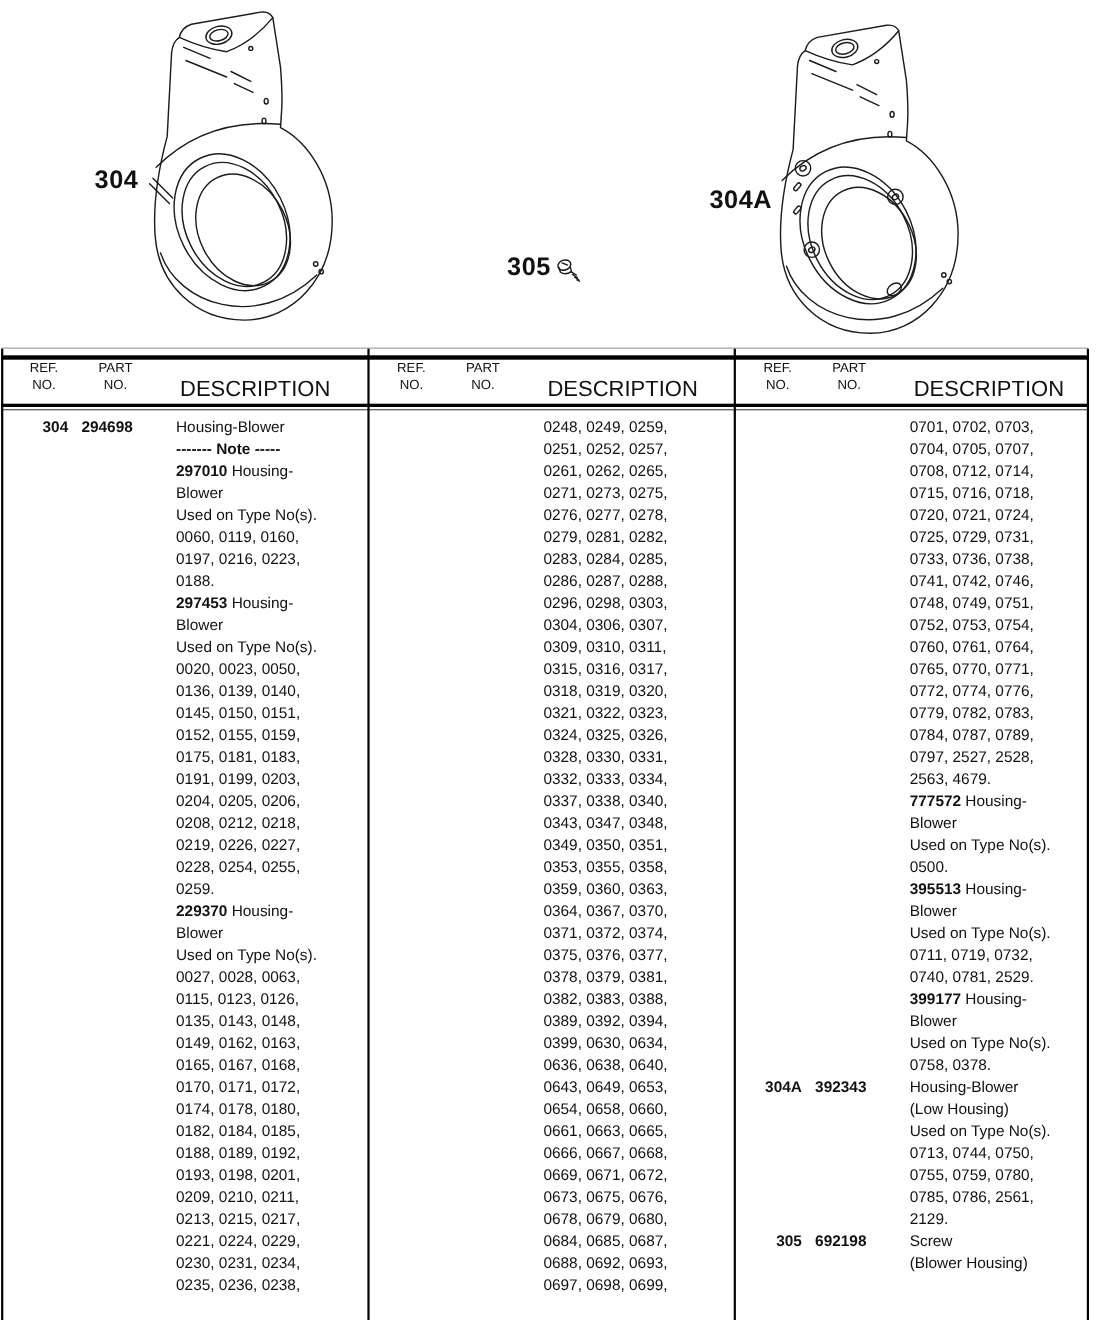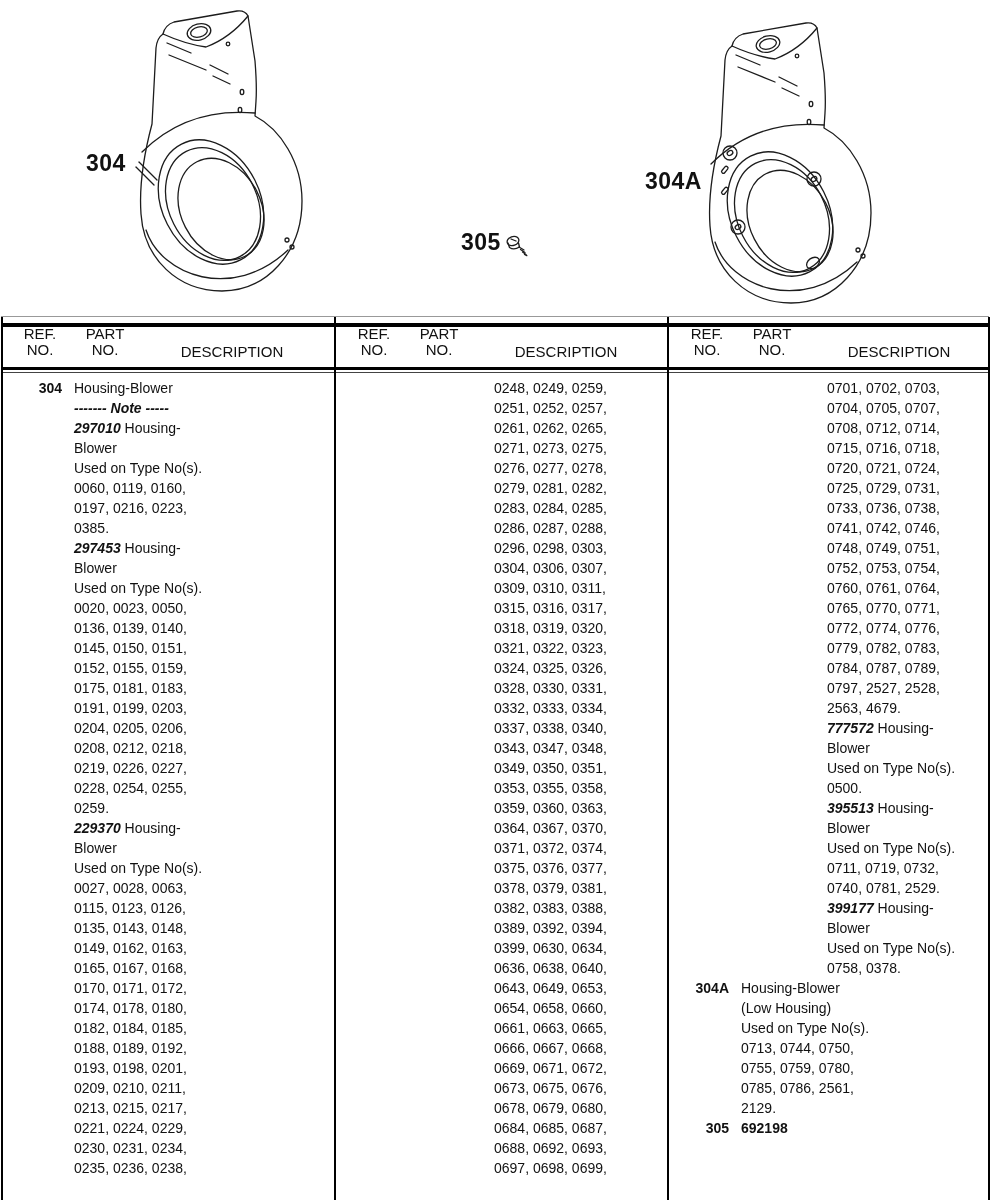--- a/index.html
+++ b/index.html
@@ -14,31 +14,31 @@
   .r-thick-top{top:323px;height:3.5px;}
   .r-thick-mid{top:367px;height:3px;}
   .r-thin-mid{top:372px;height:1px;background:#444;}
   .vrule{position:absolute;top:317px;height:883px;width:2px;background:#000;}
   .v0{left:1px;}.v1{left:334px;}.v2{left:667px;}.v3{left:988px;}
   
   .col{position:absolute;top:317px;height:883px;}
   .c0{left:2px;width:332px;}
   .c1{left:336px;width:331px;}
   .c2{left:669px;width:319px;}
-  .hdr-ref,.hdr-part{position:absolute;top:9px;text-align:center;font-size:15px;line-height:16px;}
+  .hdr-ref,.hdr-part{position:absolute;top:9px;text-align:center;font-size:12px;line-height:16px;}
   .hdr-ref{left:14px;width:48px;}
   .hdr-part{left:74px;width:58px;}
-  .hdr-desc{position:absolute;top:26px;left:148px;width:164px;text-align:center;font-size:15px;}
+  .hdr-desc{position:absolute;top:26px;left:148px;width:164px;text-align:center;font-size:20px;}
   .col-body{position:absolute;top:61px;left:0;right:0;padding-left:10px;}
   .prow{display:grid;grid-template-columns:50px 74px auto;column-gap:12px;font-size:14px;}
   .cell-ref{text-align:right;font-weight:bold;line-height:20px;}
   .cell-part{text-align:left;font-weight:bold;line-height:20px;}
   .cell-desc{line-height:20px;}
   .dline{height:20px;white-space:nowrap;}
-  .dline b{font-weight:bold;font-style:italic;}
+  .dline b{font-weight:bold;}
 </style>
 </head>
 <body>
 
 <div class="page">
 
   <svg viewBox="0 0 180 290" style="left:133px;top:4px;width:180px;height:290px">
     <path d="M30,30 Q32,21 41,18 L104,7 Q112,6 115,12 L122,57 Q124,82 123,97 L122,112
              C147,125 169,158 169,197 C169,249 133,287 89,287 C45,287 11,255 8,210
              C6,182 11,150 19,120 L23,44 Q24,34 30,30 Z"></path>
@@ -123,29 +123,30 @@
       <div>NO.</div>
     </div>
     <div class="hdr-part">
       <div>PART</div>
       <div>NO.</div>
     </div>
     <div class="hdr-desc">DESCRIPTION</div>
     <div class="col-body">
         <div class="prow">
           <div class="cell-ref">304</div>
+          <div class="cell-part">294698</div>
           <div class="cell-desc">
             <div class="dline"><span>Housing-Blower</span></div>
             <div class="dline"><b>------- Note -----</b></div>
             <div class="dline"><b>297010</b><span> Housing-</span></div>
             <div class="dline"><span>Blower</span></div>
             <div class="dline"><span>Used on Type No(s).</span></div>
             <div class="dline"><span>0060, 0119, 0160,</span></div>
             <div class="dline"><span>0197, 0216, 0223,</span></div>
-            <div class="dline"><span>0385.</span></div>
+            <div class="dline"><span>0188.</span></div>
             <div class="dline"><b>297453</b><span> Housing-</span></div>
             <div class="dline"><span>Blower</span></div>
             <div class="dline"><span>Used on Type No(s).</span></div>
             <div class="dline"><span>0020, 0023, 0050,</span></div>
             <div class="dline"><span>0136, 0139, 0140,</span></div>
             <div class="dline"><span>0145, 0150, 0151,</span></div>
             <div class="dline"><span>0152, 0155, 0159,</span></div>
             <div class="dline"><span>0175, 0181, 0183,</span></div>
             <div class="dline"><span>0191, 0199, 0203,</span></div>
             <div class="dline"><span>0204, 0205, 0206,</span></div>
@@ -278,30 +279,35 @@
             <div class="dline"><span>0711, 0719, 0732,</span></div>
             <div class="dline"><span>0740, 0781, 2529.</span></div>
             <div class="dline"><b>399177</b><span> Housing-</span></div>
             <div class="dline"><span>Blower</span></div>
             <div class="dline"><span>Used on Type No(s).</span></div>
             <div class="dline"><span>0758, 0378.</span></div>
           </div>
         </div>
         <div class="prow">
           <div class="cell-ref">304A</div>
+          <div class="cell-part">392343</div>
           <div class="cell-desc">
             <div class="dline"><span>Housing-Blower</span></div>
             <div class="dline"><span>(Low Housing)</span></div>
             <div class="dline"><span>Used on Type No(s).</span></div>
             <div class="dline"><span>0713, 0744, 0750,</span></div>
             <div class="dline"><span>0755, 0759, 0780,</span></div>
             <div class="dline"><span>0785, 0786, 2561,</span></div>
             <div class="dline"><span>2129.</span></div>
           </div>
         </div>
         <div class="prow">
           <div class="cell-ref">305</div>
           <div class="cell-part">692198</div>
+          <div class="cell-desc">
+            <div class="dline"><span>Screw</span></div>
+            <div class="dline"><span>(Blower Housing)</span></div>
+          </div>
         </div>
       </div>
   </div>
 
 </div>
 
 </body></html>

